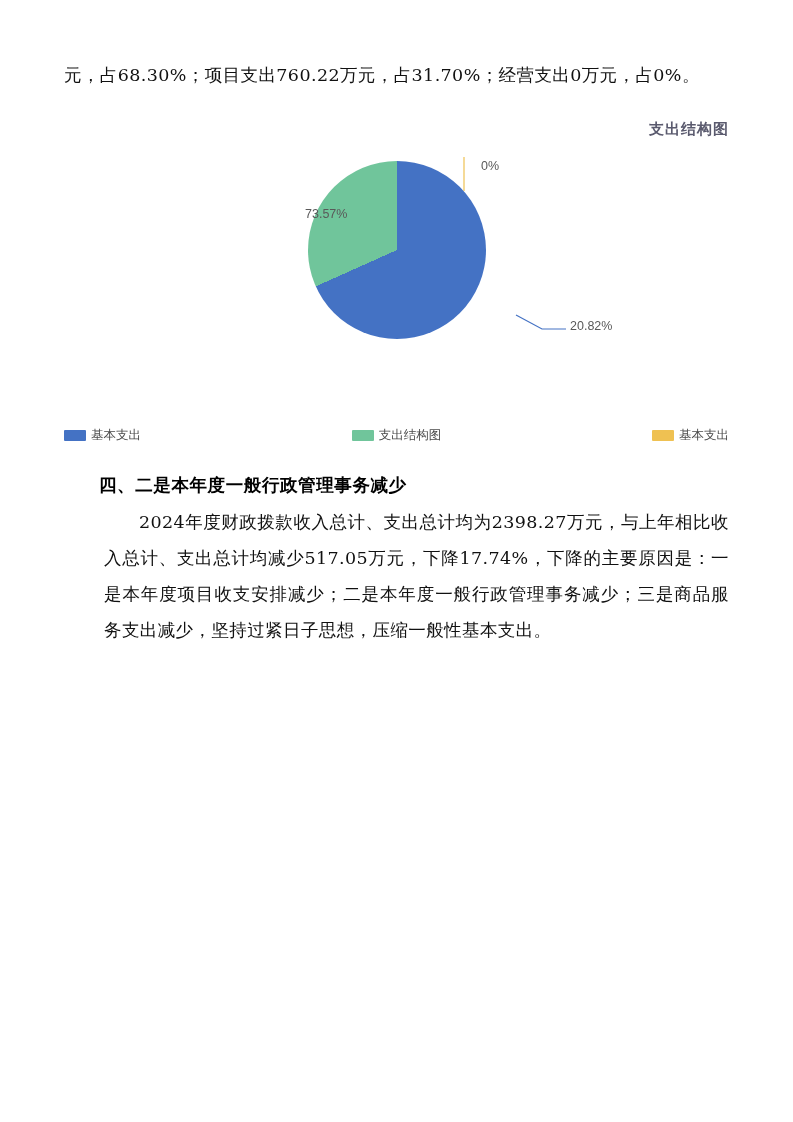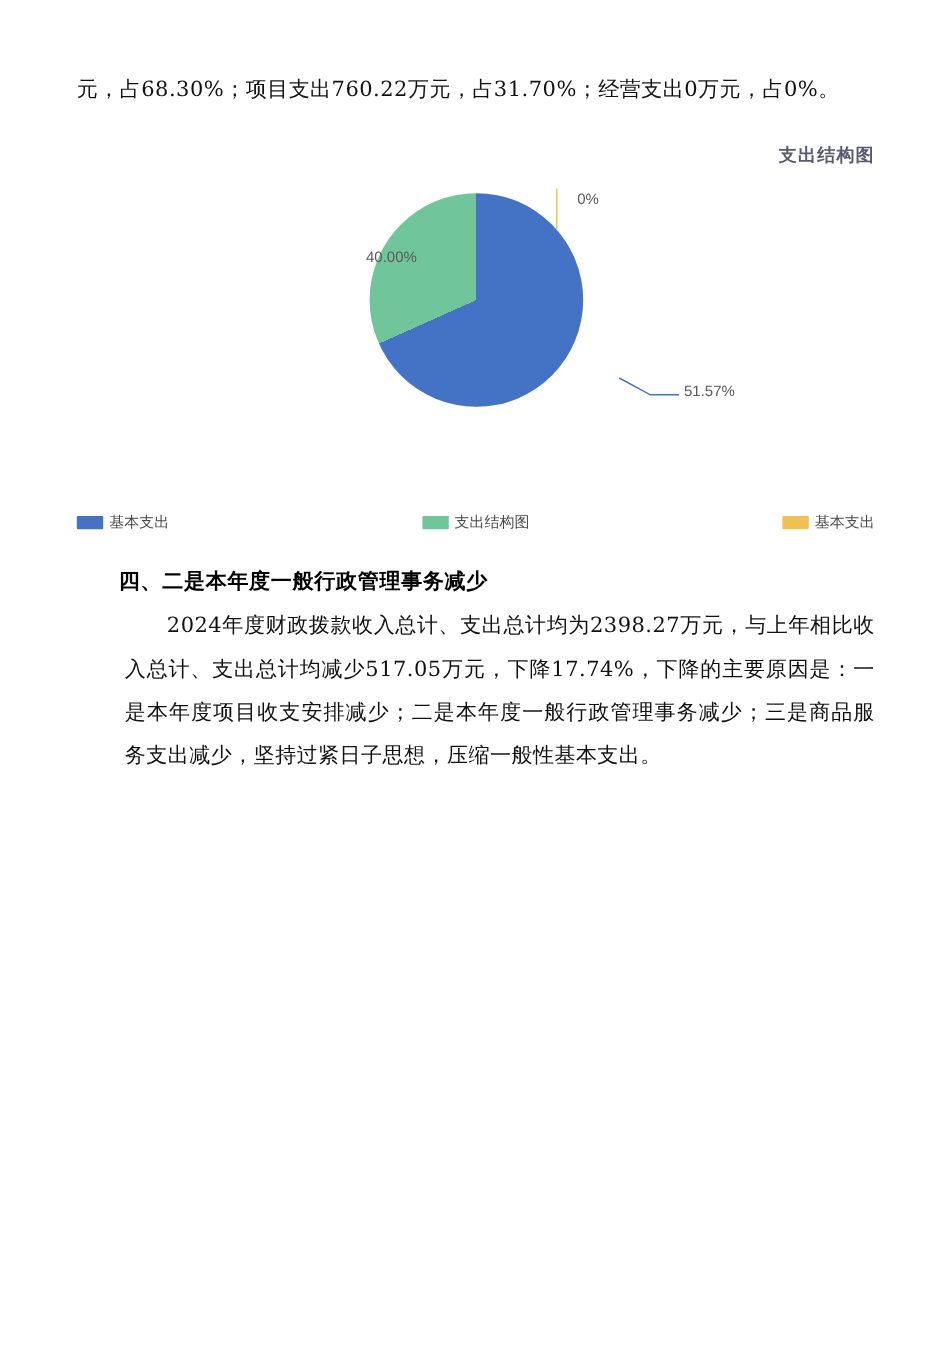--- a/index.html
+++ b/index.html
@@ -149,22 +149,22 @@
         <polyline points="296,84 318,84 332,96" fill="none" stroke="#70C59B" stroke-width="1.2"></polyline>
 
         <polyline points="502,190 478,190 452,176" fill="none" stroke="#4472C4" stroke-width="1.2"></polyline>
       </svg>
 
       <div class="pie-wrap">
         <div class="pie" style="background: conic-gradient(rgb(68, 114, 196) 0deg, rgb(68, 114, 196) 245.88deg, rgb(112, 197, 155) 245.88deg, rgb(112, 197, 155) 360deg, rgb(239, 193, 82) 360deg, rgb(239, 193, 82) 360deg);"></div>
       </div>
 
       <div class="leader lbl-top">0%</div>
-      <div class="leader lbl-left">40.00%</div>
-      <div class="leader lbl-right">51.57%</div>
+      <div class="leader lbl-left">73.57%</div>
+      <div class="leader lbl-right">20.82%</div>
     </div>
 
     <div class="legend">
       <div class="legend-item">
         <span class="swatch" style="background:#4472C4"></span>
         <span>基本支出</span>
       </div>
       <div class="legend-item">
         <span class="swatch" style="background:#70C59B"></span>
         <span>支出结构图</span>

